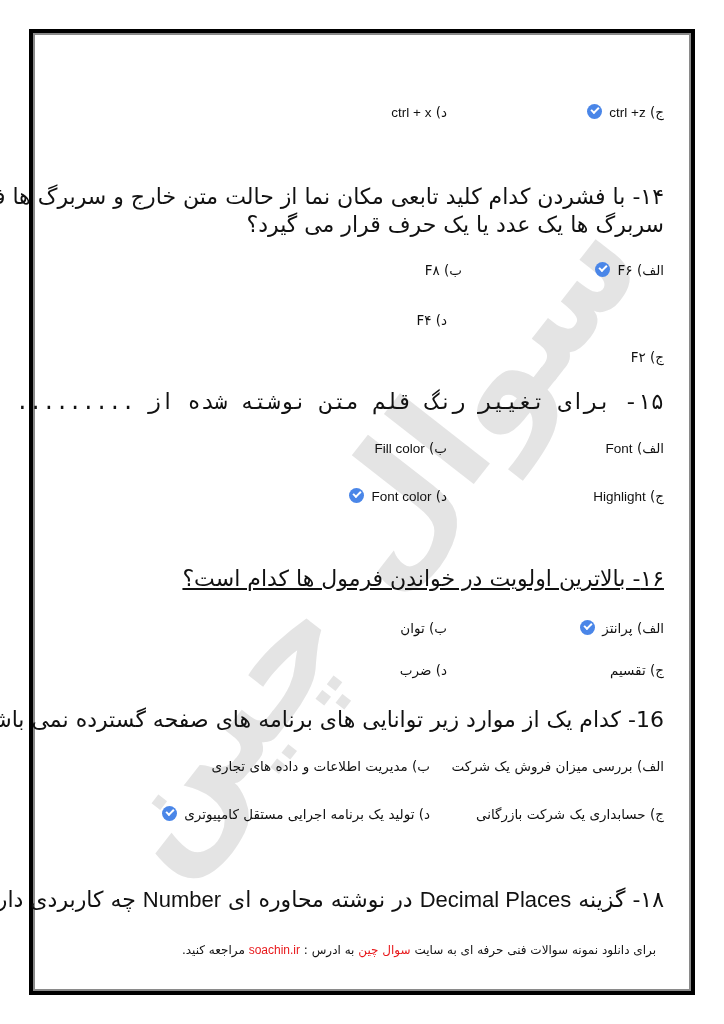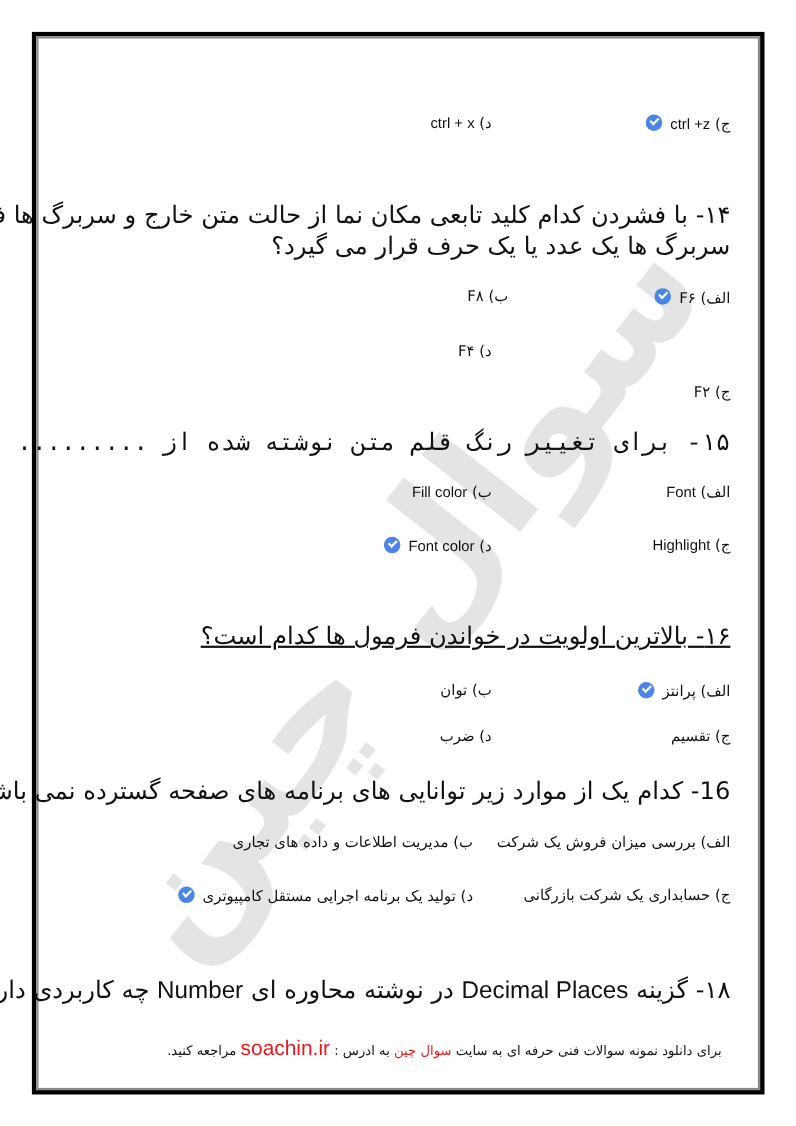--- a/index.html
+++ b/index.html
@@ -17,21 +17,21 @@
            pointer-events:none; z-index:0; letter-spacing:-4px; }
   .abs { position:absolute; direction:rtl; white-space:nowrap; z-index:1; }
   .q { font-size:22px; line-height:28px; }
   .opt { font-size:13.5px; }
   .check { display:inline-block; width:15px; height:15px; border-radius:50%;
            background:#4a86e8; position:relative; vertical-align:-2px; margin:0 3px; }
   .check::after { content:""; position:absolute; left:4px; top:3px; width:6px; height:3px;
            border-left:2px solid #fff; border-bottom:2px solid #fff; transform:rotate(-45deg); }
   .footer { font-size:12px; }
   .red { color:#e8191c; }
-  .site { font-family:"Liberation Sans", sans-serif; font-size:19px; color:#e8191c; direction:ltr; unicode-bidi:embed; }
+  .site { font-family:"Liberation Sans", sans-serif; font-size:12px; color:#e8191c; direction:ltr; unicode-bidi:embed; }
   .en { font-family:"Liberation Sans", sans-serif; direction:ltr; unicode-bidi:embed; }
 </style>
 </head>
 <body>
 
 <div class="frame">
   <div class="frame-inner"></div>
 </div>
 
 <div class="watermark">سوال چین</div>

